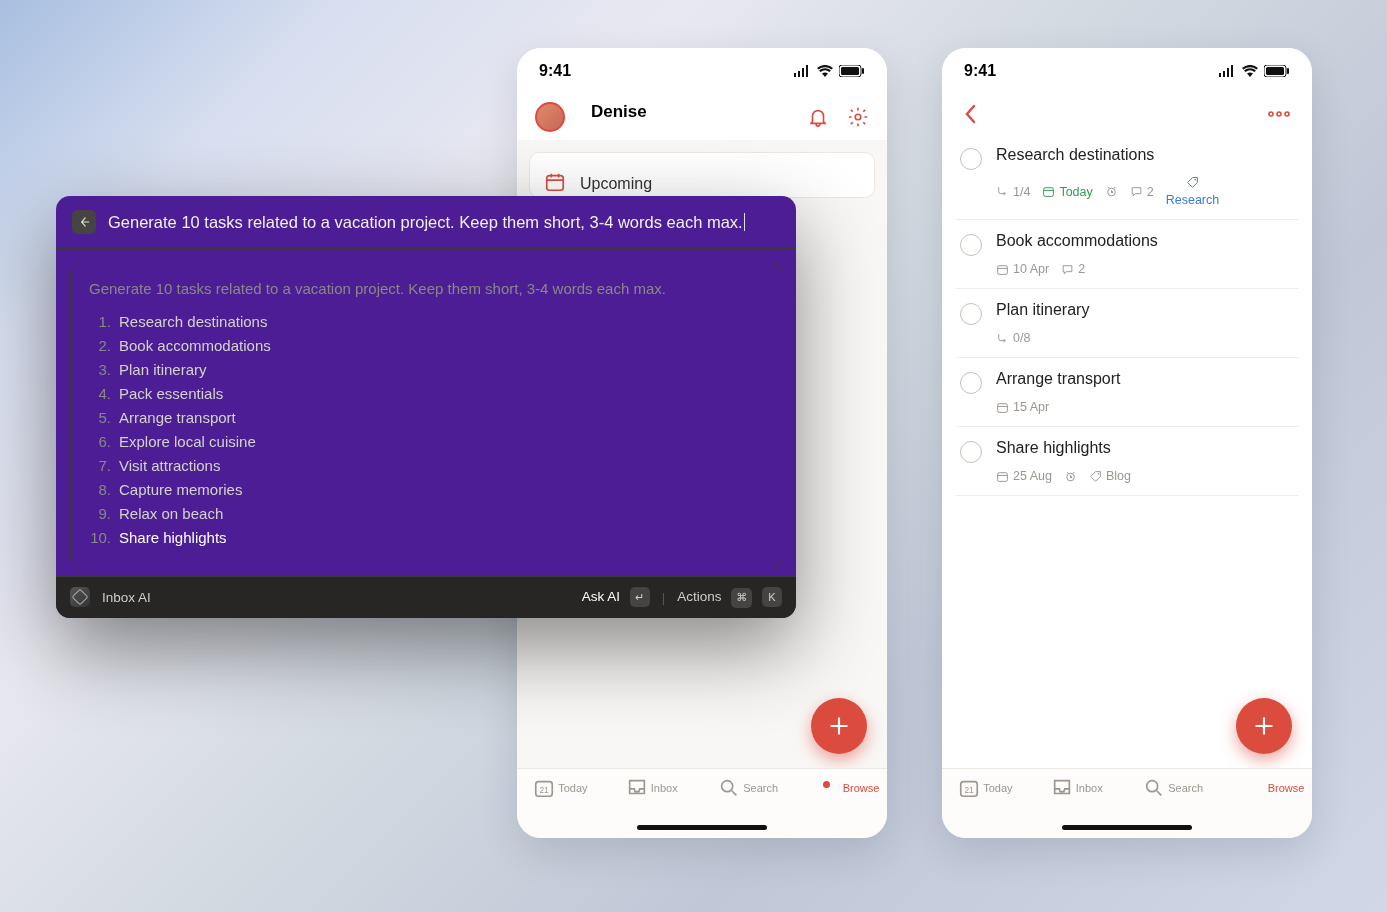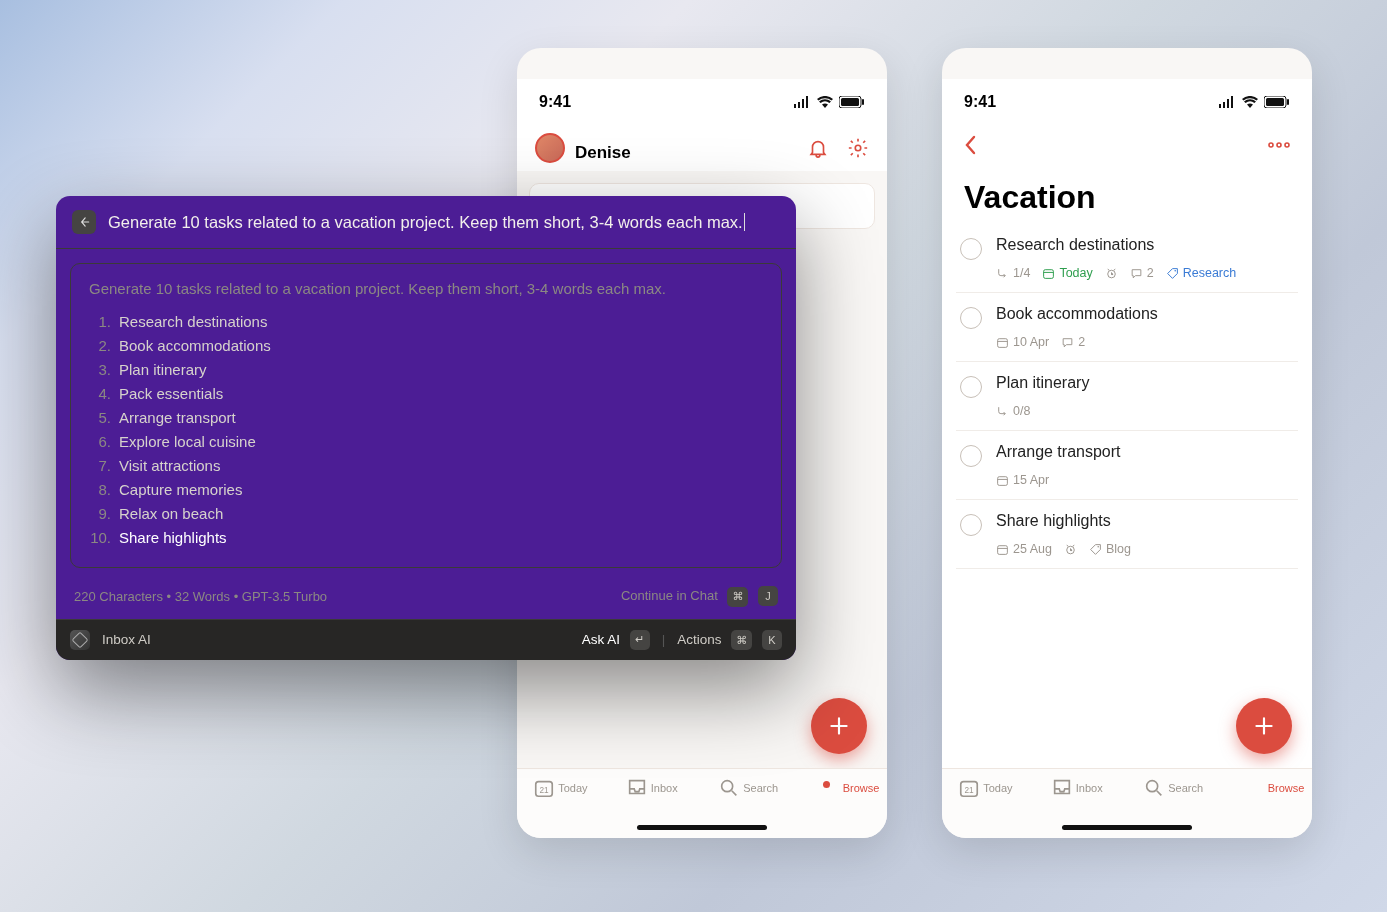--- a/index.html
+++ b/index.html
@@ -28,32 +28,31 @@
 
   .statusbar {
     height: 46px;
     display: flex;
     align-items: center;
     justify-content: space-between;
     padding: 0 22px;
     font-size: 16px;
     font-weight: 600;
     background:#fff;
-    margin-top:31px;
   }
   .statusbar .sigs { display:flex; align-items:center; gap:6px; }
 
   
   .p1-header {
     height: 46px;
     display:flex; align-items:center; justify-content:space-between;
     padding: 0 18px;
     background:#fff;
   }
-  .p1-user { display:flex; align-items:flex-end; gap:10px; }
+  .p1-user { display:flex; align-items:flex-start; gap:26px; }
   .avatar {
     width: 30px; height: 30px; border-radius:50%;
     background: linear-gradient(135deg,#e08868,#c86858);
     border: 2px solid #db4c3f;
   }
   .p1-user-name { font-size:17px; font-weight:700; }
   .p1-icn { color:#db4c3f; display:flex; gap:18px; }
   .icn { width:22px; height:22px; }
 
   .p1-body { padding: 12px 12px 0; flex:1; background:#f9f7f5; }
@@ -73,21 +72,21 @@
   }
   .task:first-child{border-top:none;}
   .task .chk {
     width:22px; height:22px; border:1.5px solid #c8c0b8; border-radius:50%;
     flex:none; margin-top:2px;
   }
   .task .body { flex:1; }
   .task-title { font-size:16px; color:#222; }
   .task-meta { display:flex; gap:12px; align-items:center; margin-top:12px; font-size:12.5px; color:#9c968f; }
   .meta-green { color:#2e9e4e; }
-  .meta-blue  { color:#3a7bd5; }
+  .meta-blue  { color:#3a7bd5;flex-direction:column; }
   .mico { width:13px; height:13px; display:inline-block; vertical-align:middle; }
   .meta-item{display:flex;align-items:center;gap:4px;}
 
   .fab {
     position:absolute; right:20px; bottom:84px;
     width:56px; height:56px; border-radius:50%;
     background:#db4c3f; box-shadow:0 6px 16px rgba(219,76,63,.5);
     display:flex; align-items:center; justify-content:center;
   }
   .tabbar {
@@ -266,21 +265,20 @@
   <div class="back-row">
     <svg width="14" height="22" viewBox="0 0 14 22">
         <path fill="none" stroke="#db4c3f" stroke-width="2.4" stroke-linecap="round" d="M10 3 3 11l7 8"></path>
       </svg>
     <svg width="22" height="6" viewBox="0 0 22 6">
         <circle cx="3" cy="3" r="2" fill="none" stroke="#db4c3f" stroke-width="1.6"></circle>
         <circle cx="11" cy="3" r="2" fill="none" stroke="#db4c3f" stroke-width="1.6"></circle>
         <circle cx="19" cy="3" r="2" fill="none" stroke="#db4c3f" stroke-width="1.6"></circle>
       </svg>
   </div>
-  <div class="project-title">Vacation</div>
 
   <div class="tasklist" id="tasklist">
       <div class="task">
     <span class="chk"></span>
     <div class="body">
       <div class="task-title">Research destinations</div>
       <div class="task-meta">
             <span class="meta-item">
               <svg class="mico" viewBox="0 0 24 24">
                 <path fill="none" stroke="currentColor" stroke-width="1.8" d="M5 4v8a4 4 0 0 0 4 4h8M14 13l3 3-3 3"></path>
@@ -485,28 +483,20 @@
           <span class="num">9.</span>
           <span>Relax on beach</span>
         </li>
         <li class="hi">
           <span class="num">10.</span>
           <span>Share highlights</span>
         </li>
       </ol>
   </div>
 
-  <div class="pal-meta">
-    <span>220 Characters • 32 Words • GPT-3.5 Turbo</span>
-    <span>
-      <span>Continue in Chat</span>
-      <span class="key">⌘</span>
-      <span class="key">J</span>
-    </span>
-  </div>
 
   <div class="pal-footer">
     <span class="ray-icn"></span>
     <span style="color:#cfccc6">Inbox AI</span>
     <span class="grow"></span>
     <span style="color:#fff;font-weight:500">
       <span>Ask AI</span>
       <span class="key">↵</span>
     </span>
     <span class="sep">|</span>

